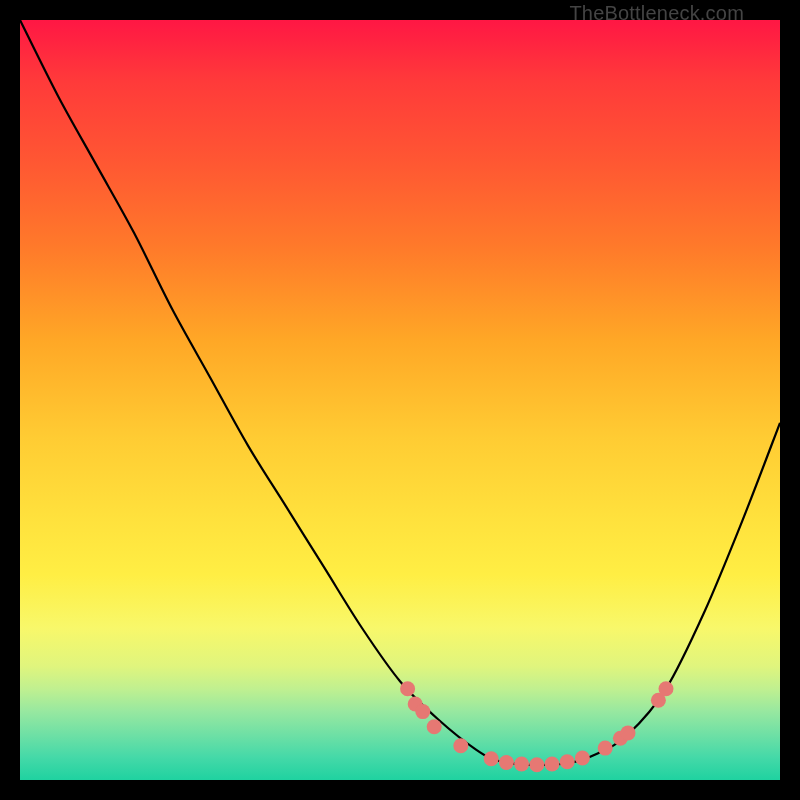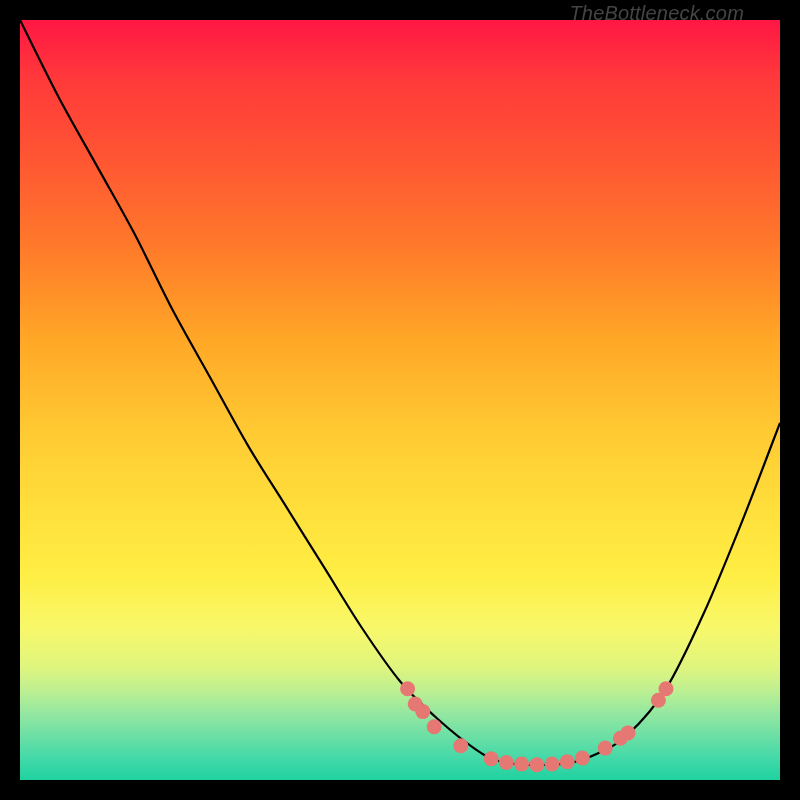--- a/index.html
+++ b/index.html
@@ -7,21 +7,20 @@
     width: 800px;
     height: 800px;
     background: #000;
     font-family: Arial, sans-serif;
     overflow: hidden;
   }
   .chart-container {
     position: relative;
     width: 752px;
     height: 800px;
-    font-style: italic;
   }
   .plot-area {
     position: absolute;
     left: 20px;
     top: 20px;
     width: 760px;
     height: 760px;
     background: linear-gradient(to bottom,
       #ff1744 0%,
       #ff3a3a 8%,

